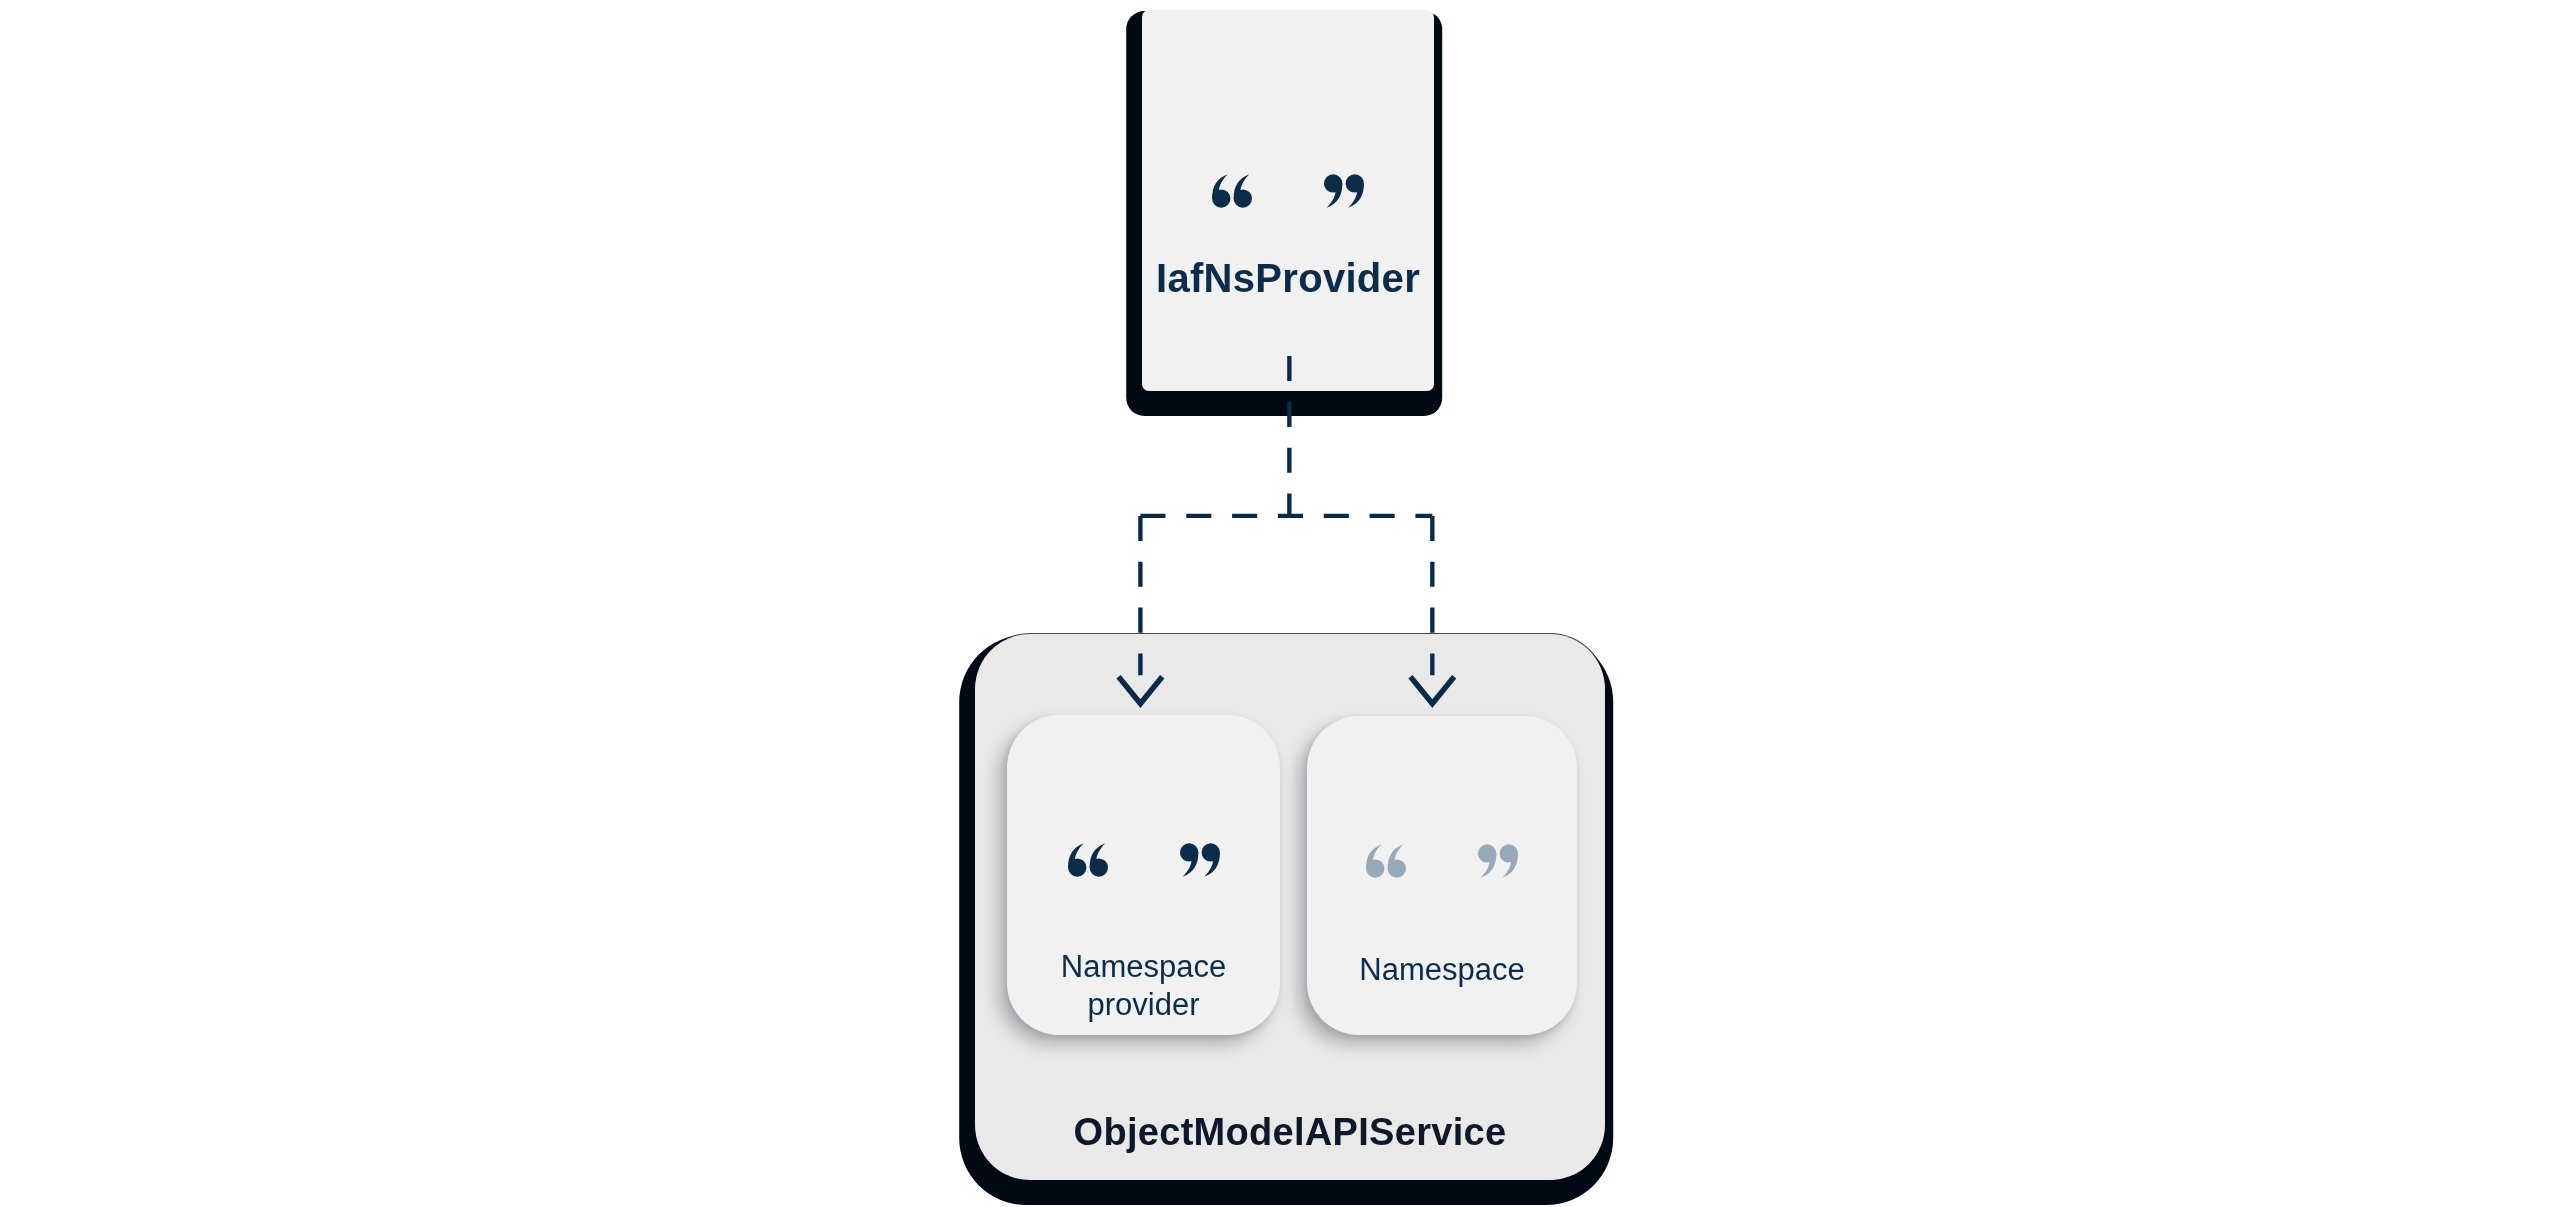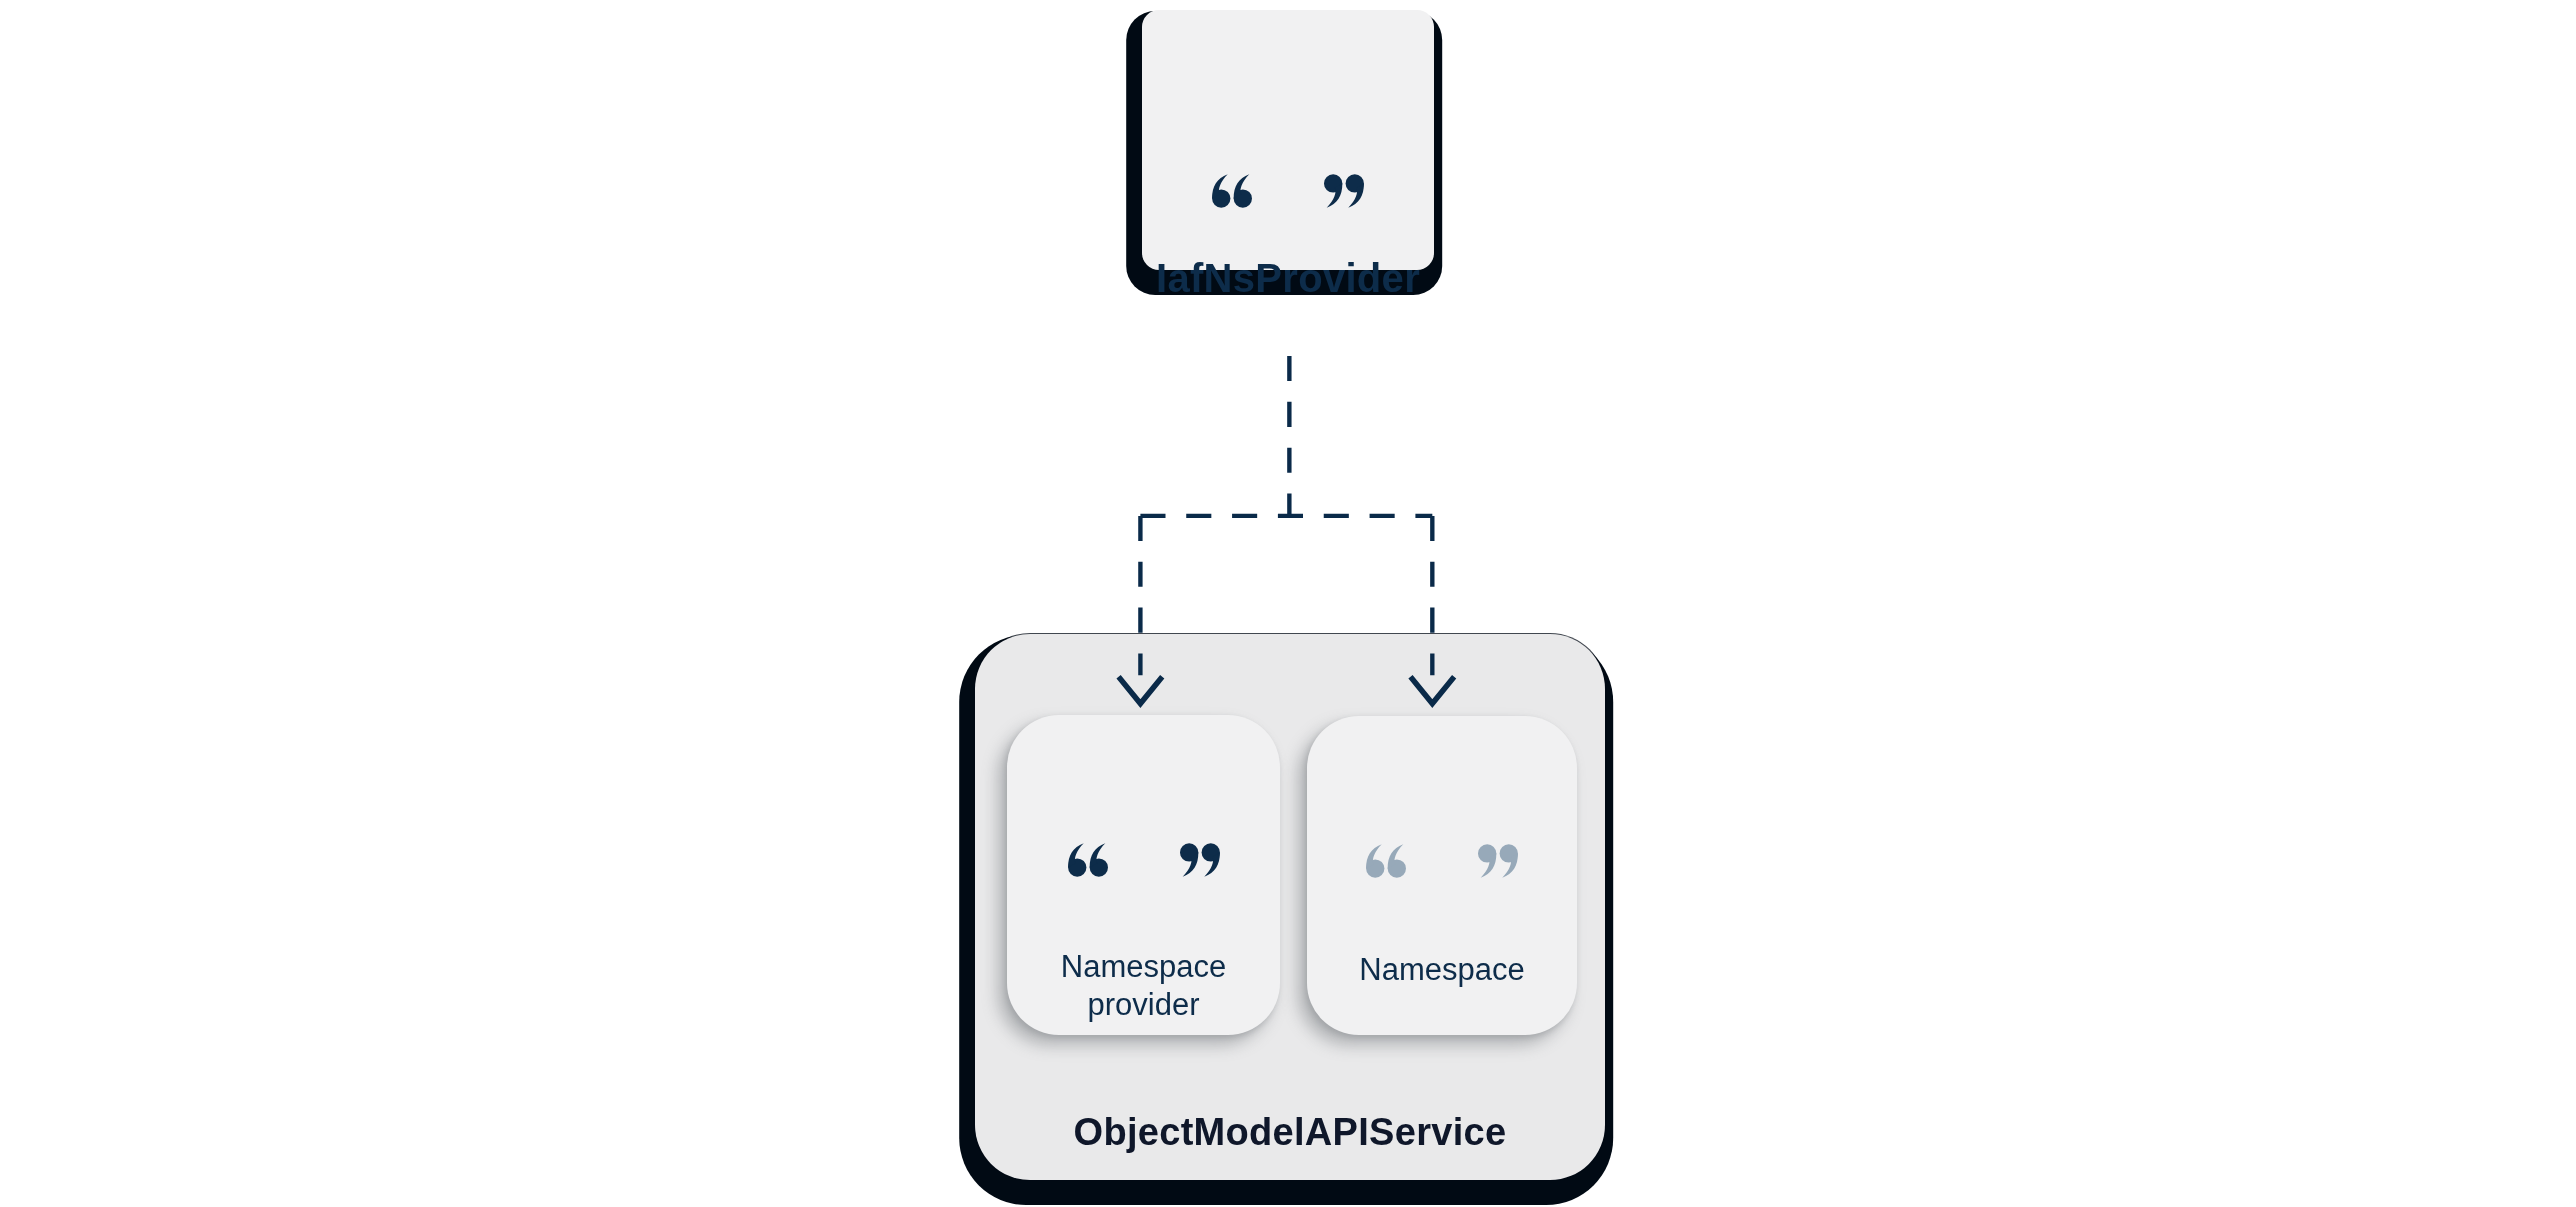--- a/index.html
+++ b/index.html
@@ -16,23 +16,23 @@
     font-family: "Liberation Sans", "DejaVu Sans", sans-serif;
   }
 
   
   .node {
     position: absolute;
     box-sizing: border-box;
   }
   .top-node {
     left: 1142px; top: 9.8px;
-    width: 292px; height: 260px;
+    width: 292px; height: 381px;
     background: #f1f1f2;
-    border-radius: 17px;
+    border-radius: 7px;
     box-shadow: -3.8px 13px 0 12px #010a14;
   }
   .container-node {
     left: 975px; top: 634px;
     width: 630px; height: 546px;
     background: #e9e9ea;
     border-radius: 55px;
     box-shadow: 0 0 0 1.1px rgba(1,10,20,0.75), -3.8px 13px 0 12px #010a14;
   }
   .card {

